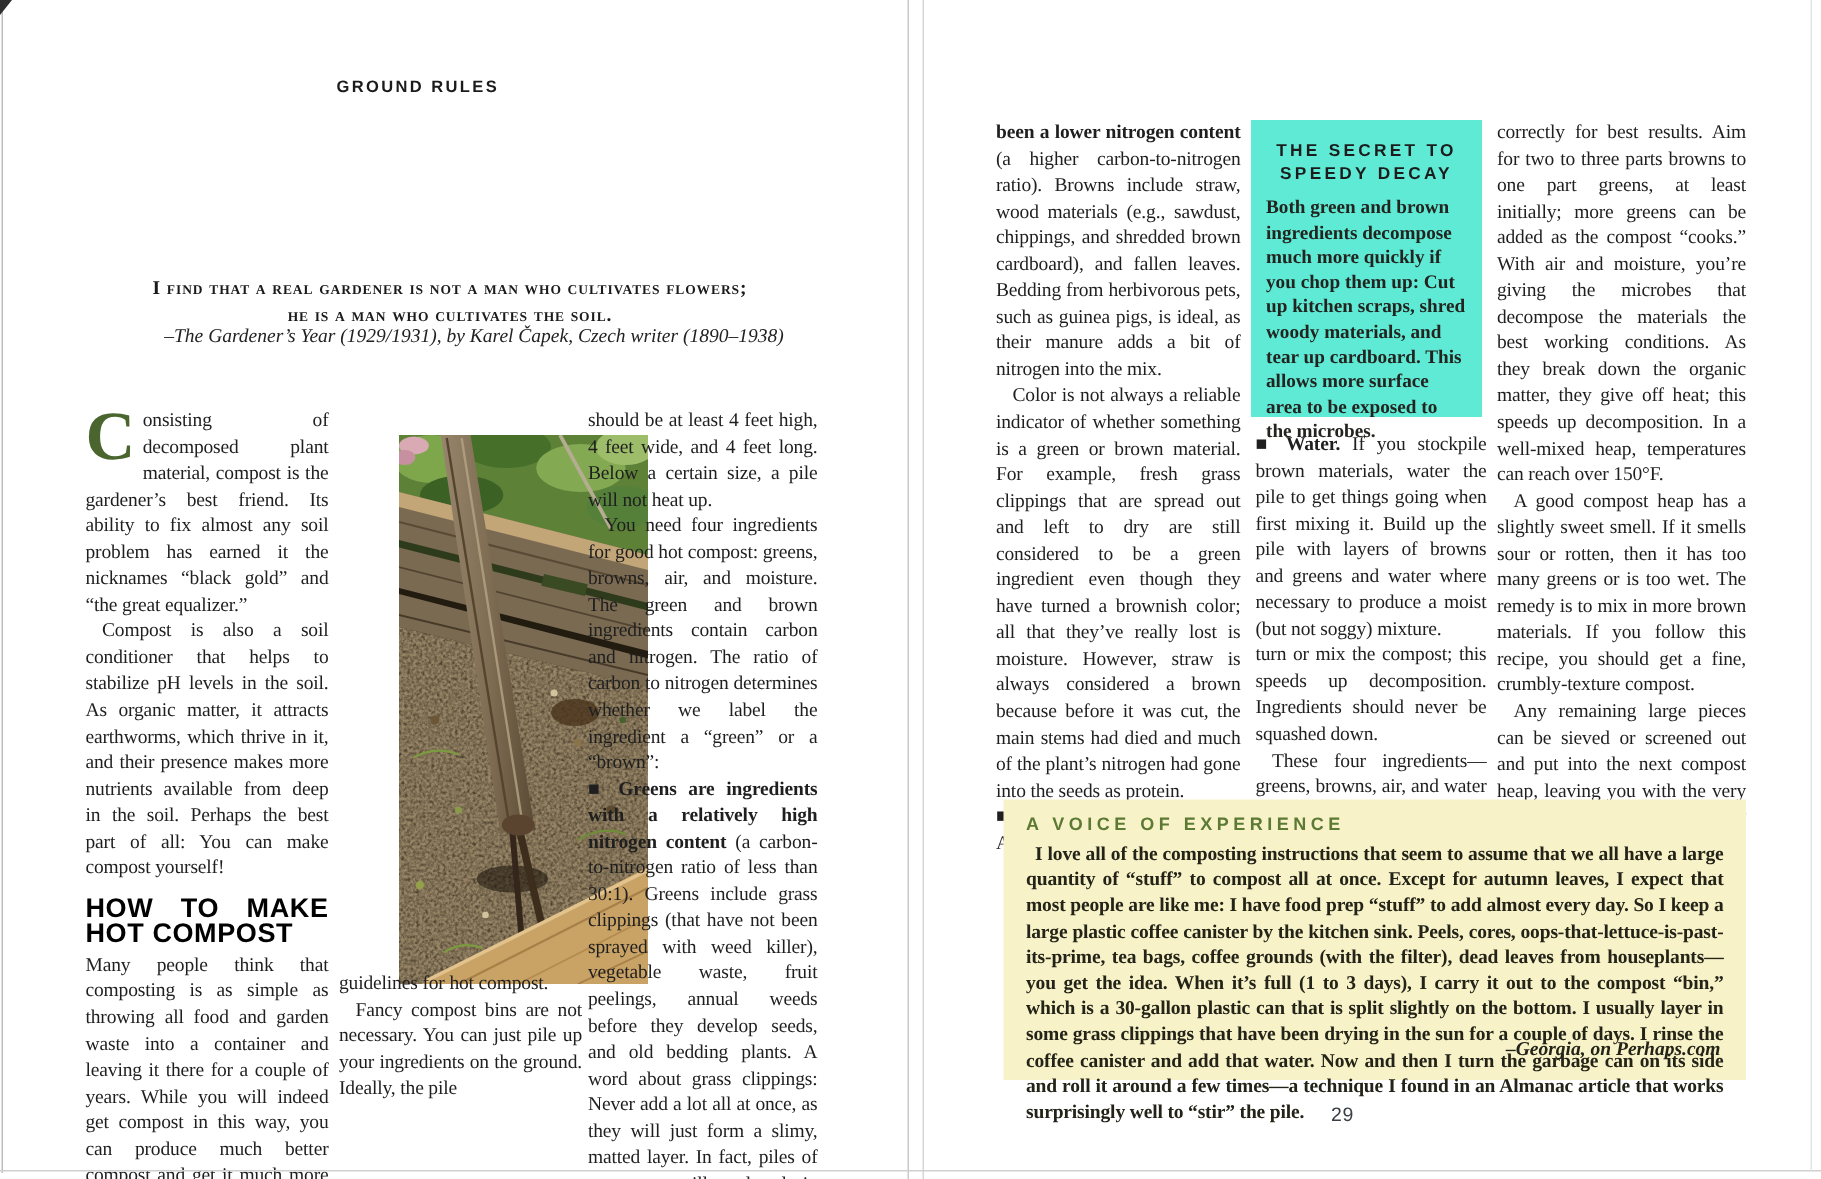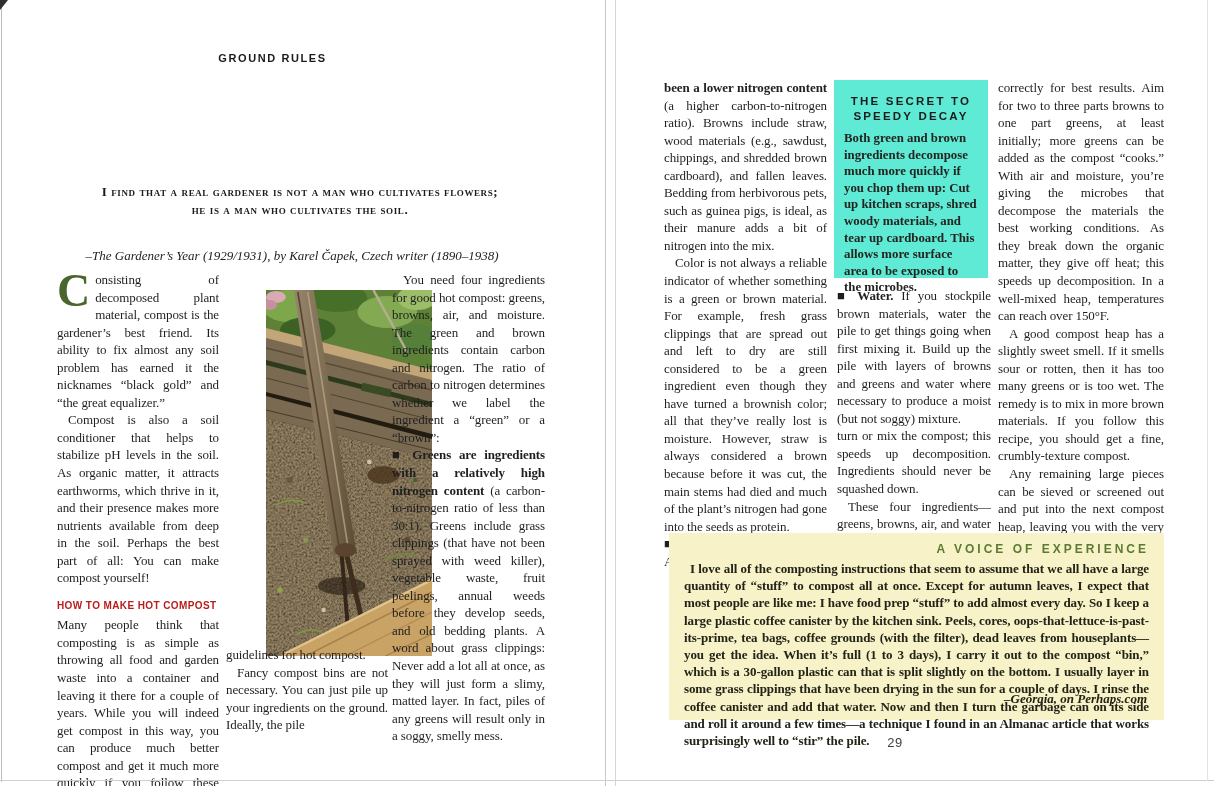--- a/index.html
+++ b/index.html
@@ -11,43 +11,43 @@
   .spread{position:absolute;inset:0;background:#fff;}
   
   .edge-left{position:absolute;left:1px;top:0;bottom:4px;width:1px;background:#bdbdbd;}
   .edge-bottom{position:absolute;left:0;right:0;bottom:5px;height:1px;background:#cfcfcf;}
   .edge-right{position:absolute;right:6px;top:0;bottom:5px;width:1px;background:#e3e3e3;}
   .corner-speck{position:absolute;left:0;top:0;width:8px;height:10px;background:#2e2e2e;
     clip-path:polygon(0 0,100% 0,0 100%);}
   .gutter{position:absolute;left:605px;top:0;height:786px;width:9px;background:#fff;
     border-left:1px solid #c9c9c9;border-right:1px solid #d6d6d6;}
 
-  .page{position:absolute;top:0;height:786px;}
+  .page{position:absolute;top:0;height:786px;padding-left:12px;}
   .page-left{left:0;width:605px;}
   .page-right{left:615px;width:592px;}
 
   .kicker{position:absolute;left:0;right:60px;top:52px;text-align:center;
     font-family:"Liberation Sans",sans-serif;font-weight:bold;font-size:11px;
     letter-spacing:1.6px;color:#1b1b1b;}
   .title{position:absolute;left:40px;width:520px;top:130px;text-align:center;
     font-family:"Liberation Serif",serif;font-weight:bold;font-size:33px;
     letter-spacing:1px;color:#161616;}
   .epigraph{position:absolute;left:60px;width:480px;top:183px;text-align:center;
     font-weight:bold;font-variant:small-caps;font-size:13px;letter-spacing:0.6px;
     line-height:18px;color:#1b1b1b;}
-  .epigraph-attr{position:absolute;left:52px;width:480px;top:216px;text-align:center;
-    font-style:italic;font-size:13px;color:#222;margin-top:32px;}
+  .epigraph-attr{position:absolute;left:76px;width:480px;top:216px;text-align:center;
+    font-style:italic;font-size:13px;color:#222;}
 
   .body-text{font-size:13px;line-height:17.55px;letter-spacing:-0.1px;
     text-align:justify;color:#1f1f1f;}
   .body-text p{margin:0;}
   .body-text p.indent{text-indent:11px;}
   .bold-lead{font-weight:bold;}
   .section-heading{font-family:"Liberation Sans",sans-serif;font-weight:bold;
-    font-size:10px;letter-spacing:0.4px;margin:10px 0 2px 0;color:#b91c1c;}
+    font-size:18px;letter-spacing:0.4px;margin:10px 0 2px 0;color:#000000;}
 
   .col{position:absolute;}
   .lp-col1{left:57px;top:271px;width:162px;}
   .lp-col2-text{left:226px;top:646px;width:162px;}
   .lp-col3{left:392px;top:271px;width:153px;}
 
   .photo{position:absolute;left:226px;top:274px;width:166px;height:366px;overflow:hidden;}
   .photo svg{display:block;width:100%;height:100%;}
 
   .dropcap{float:left;font-weight:bold;font-size:46px;line-height:37px;
@@ -64,21 +64,21 @@
 
   .secret-box{position:absolute;left:219px;top:80px;width:154px;height:198px;
     background:#5eead4;box-sizing:border-box;padding:14px 10px 10px 10px;}
   .secret-title{font-family:"Liberation Sans",sans-serif;font-weight:bold;font-size:11.5px;
     letter-spacing:2.2px;text-align:center;line-height:15px;color:#1c1c1c;margin:0 0 6px 0;}
   .secret-body{font-weight:bold;font-size:12.8px;line-height:16.6px;color:#23231f;text-align:left;}
 
   .voice-box{position:absolute;left:54px;top:533px;width:495px;height:187px;
     background:#f7f2c8;box-sizing:border-box;padding:9px 15px 10px 15px;}
   .voice-heading{font-family:"Liberation Sans",sans-serif;font-weight:bold;font-size:12px;
-    letter-spacing:3px;text-align:right;color:#5c7a33;margin:0 0 4px 0;}
+    letter-spacing:3px;text-align:left;color:#5c7a33;margin:0 0 4px 0;}
   .voice-body{font-weight:bold;font-size:13px;line-height:17.2px;letter-spacing:-0.1px;
     text-align:justify;color:#232318;text-indent:6px;}
   .voice-attr{position:absolute;right:17px;bottom:13px;font-weight:bold;font-style:italic;
     font-size:13px;color:#232318;}
 </style>
 </head>
 <body>
 
 <div class="spread">
 
@@ -167,20 +167,21 @@
         <line x1="120" y1="366" x2="167" y2="344" stroke="#a77f49" stroke-width="1.2"></line>
       </svg>
     </figure>
 
     <div class="col lp-col2-text body-text">
       <p>guidelines for hot compost.</p>
       <p class="indent">Fancy compost bins are not necessary. You can just pile up your ingredients on the ground. Ideally, the pile</p>
     </div>
 
     <div class="col lp-col3 body-text">
+      <p>should be at least 4 feet high, 4 feet wide, and 4 feet long. Below a certain size, a pile will not heat up.</p>
       <p class="indent">You need four ingredients for good hot compost: greens, browns, air, and moisture. The green and brown ingredients contain carbon and nitrogen. The ratio of carbon to nitrogen determines whether we label the ingredient a “green” or a “brown”:</p>
       <p><span class="bold-lead">■ Greens are ingredients with a relatively high nitrogen content</span><span> (a carbon-to-nitrogen ratio of less than 30:1). Greens include grass clippings (that have not been sprayed with weed killer), vegetable waste, fruit peelings, annual weeds before they develop seeds, and old bedding plants. A word about grass clippings: Never add a lot all at once, as they will just form a slimy, matted layer. In fact, piles of any greens will result only in a soggy, smelly mess.</span></p>
 
     </div>
 
   </div>
 
   <div class="page page-right">
 
     <div class="col rp-col1 body-text">

